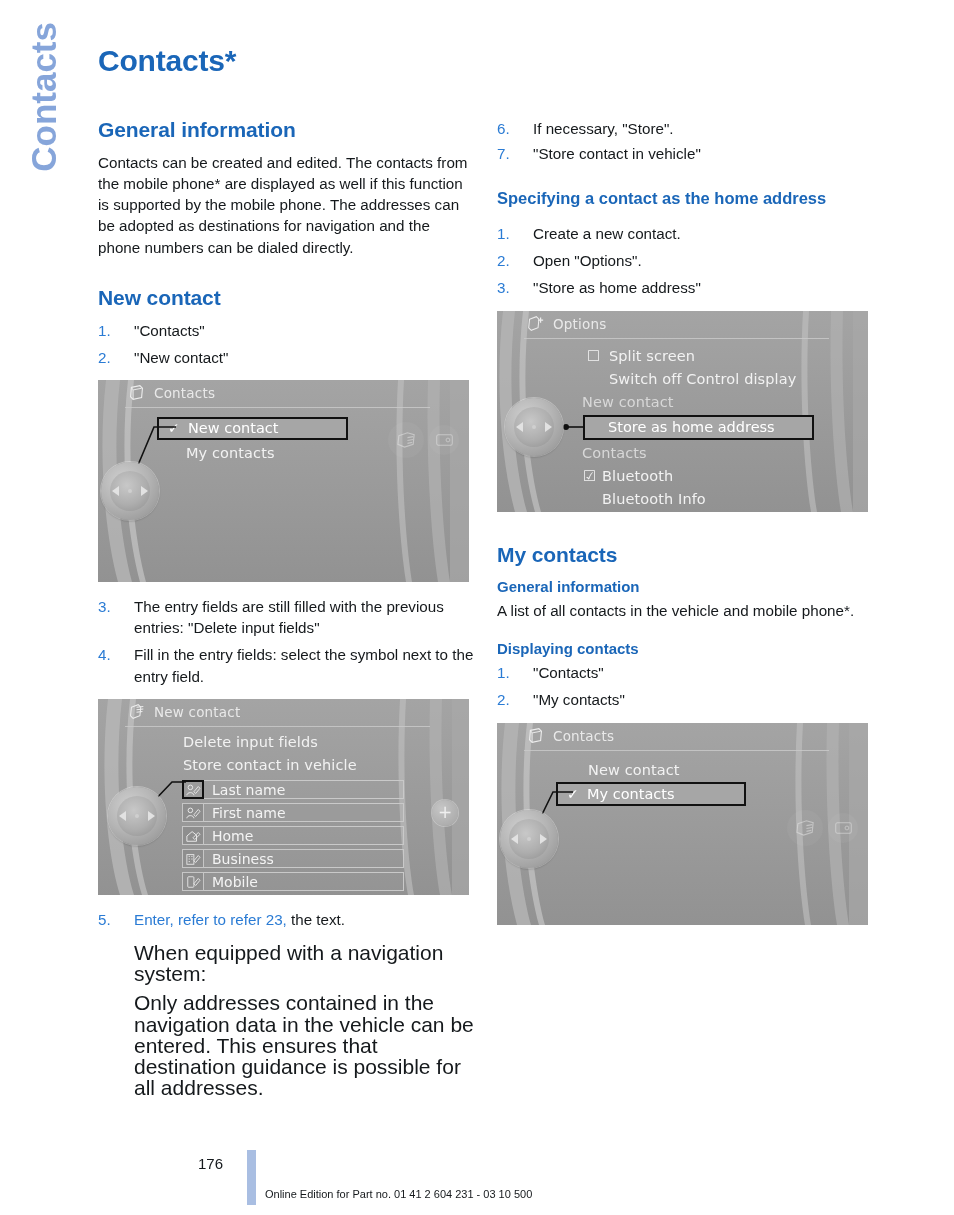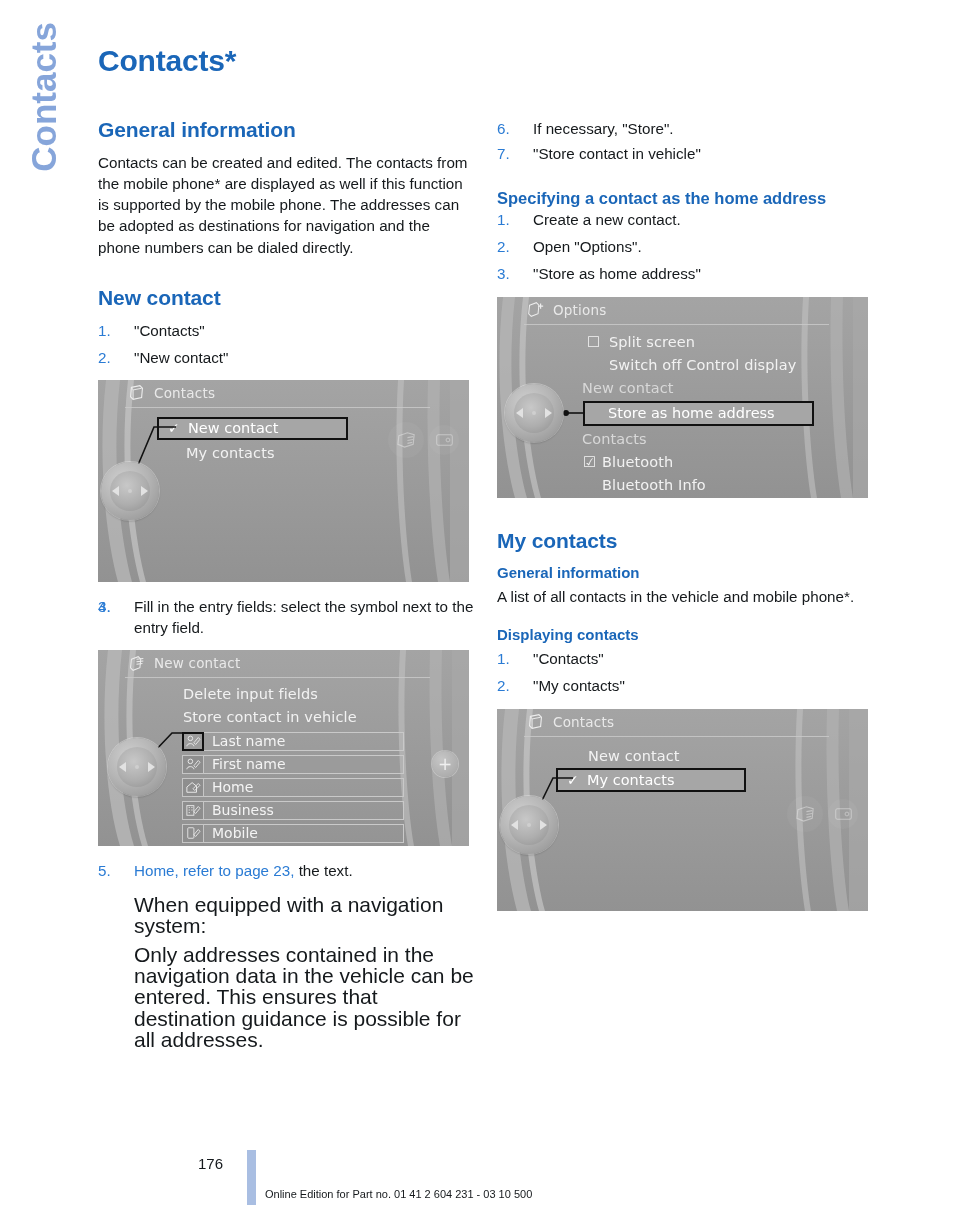--- a/index.html
+++ b/index.html
@@ -228,20 +228,21 @@
         <svg viewBox="0 0 22 16" width="19" height="14">
           <rect x="2" y="2" width="18" height="12" rx="2" fill="none" stroke="#e6e6e6" stroke-width="1.2"></rect>
           <circle cx="15" cy="8" r="2.2" fill="none" stroke="#e6e6e6" stroke-width="1.1"></circle>
         </svg>
       </div>
     </div>
 
     <ol class="steps" style="margin-top:14px;">
       <li>
         <span class="num">3.</span>
+        <span>The entry fields are still filled with the previous entries: "Delete input fields"</span>
       </li>
       <li>
         <span class="num">4.</span>
         <span>Fill in the entry fields: select the symbol next to the entry field.</span>
       </li>
     </ol>
 
     <div class="idrive" style="height:196px;margin-top:6px;">
       <svg class="bgarcs" viewBox="0 0 371 196" preserveAspectRatio="none">
         <defs>
@@ -349,41 +350,41 @@
       </div>
 
       <div class="plusbtn" style="left:334px;top:101px;">
         <span class="p">+</span>
       </div>
     </div>
 
     <ol class="steps" style="margin-top:14px;">
       <li>
         <span class="num">5.</span>
-        <span class="xref">Home, refer to page 23,</span><span> the text.</span>
+        <span class="xref">Enter, refer to refer 23,</span><span> the text.</span>
       </li>
     </ol>
     <div class="indent-block">When equipped with a navigation system:</div>
     <div class="indent-block">Only addresses contained in the navigation data in the vehicle can be entered. This ensures that destination guidance is possible for all addresses.</div>
   </div>
 
   <div class="col col-right" style="top:118px;">
 
     <ol class="steps" style="margin-bottom:24px;">
       <li style="margin-bottom:4px;">
         <span class="num">6.</span>
         <span>If necessary, "Store".</span>
       </li>
       <li>
         <span class="num">7.</span>
         <span>"Store contact in vehicle"</span>
       </li>
     </ol>
 
-    <h3 class="sub" style="font-size:16.5px;margin-bottom:0;">Specifying a contact as the home address</h3>
+    <h3 class="sub" style="font-size:16.5px;margin-bottom:14px;">Specifying a contact as the home address</h3>
 
     <ol class="steps">
       <li>
         <span class="num">1.</span>
         <span>Create a new contact.</span>
       </li>
       <li>
         <span class="num">2.</span>
         <span>Open "Options".</span>
       </li>

